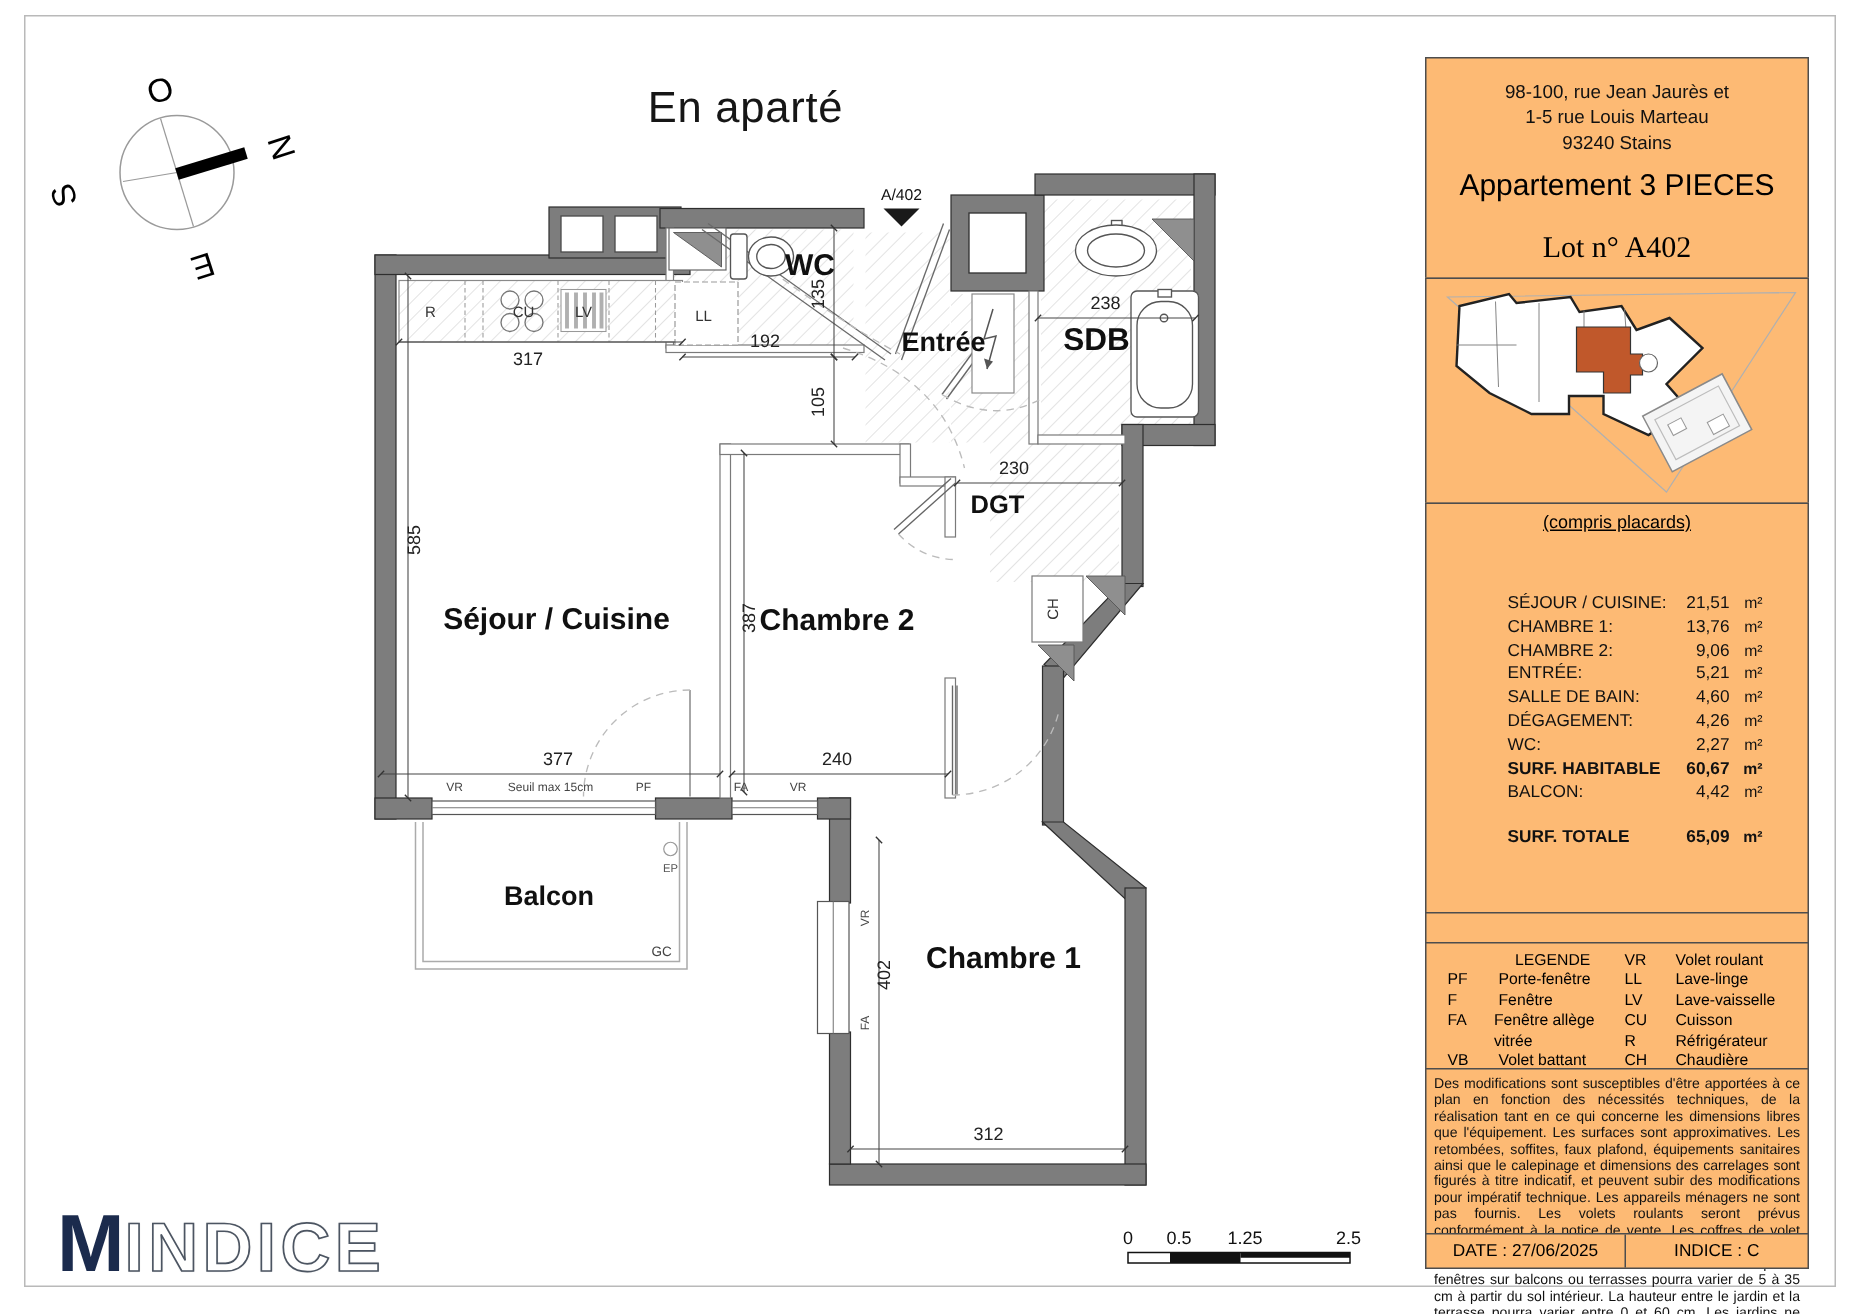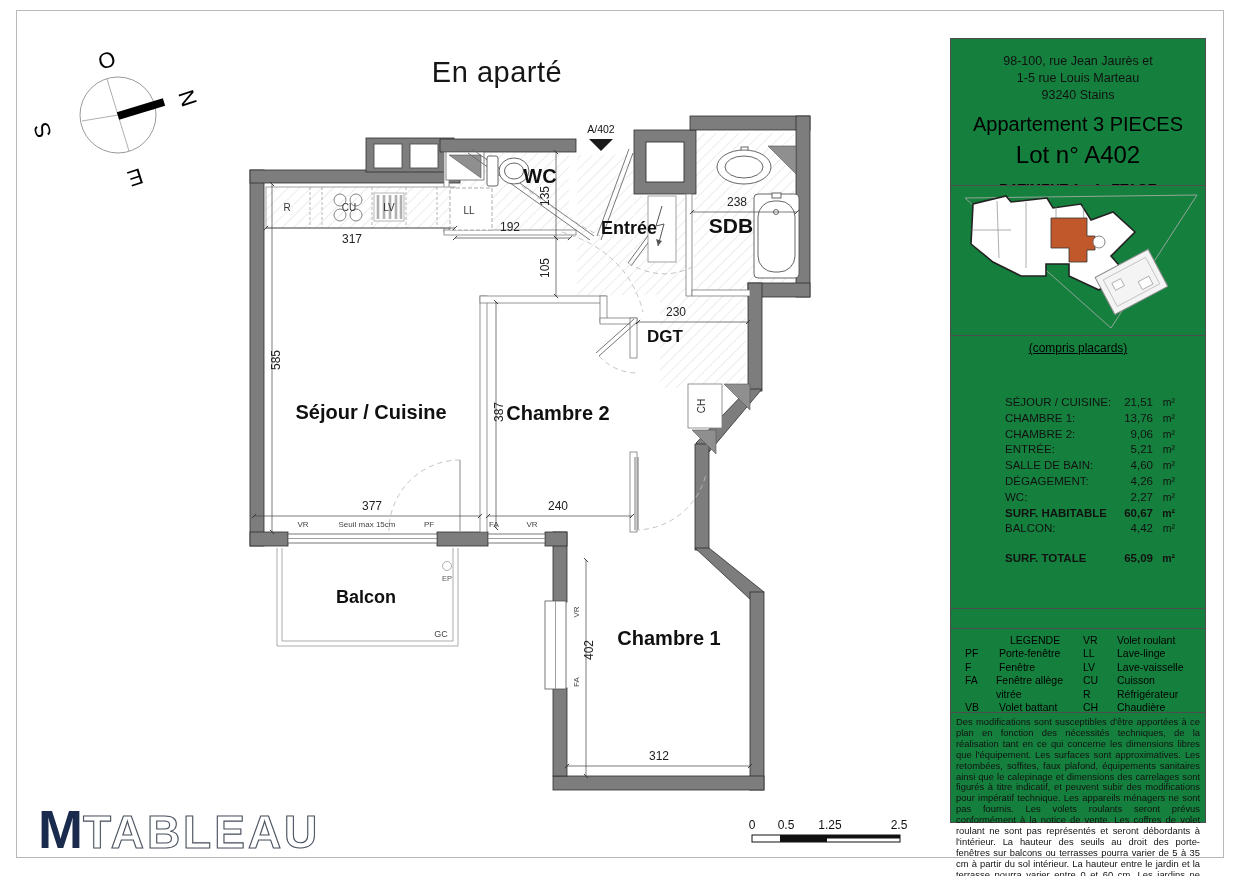--- a/index.html
+++ b/index.html
@@ -6,32 +6,32 @@
   .sheet { position:relative; width:1240px; height:876px; background:#fff;
            font-family:"Liberation Sans", sans-serif; overflow:hidden; margin:0 auto; }
   .frame { position:absolute; left:16px; top:10px; width:1206px; height:846px;
            border:1px solid #b9b9b9; }
   .page-title { position:absolute; left:377px; top:56px; width:240px; text-align:center;
                 font-size:29px; color:#161616; letter-spacing:.5px; }
   .plan-svg { position:absolute; left:0; top:0; width:1240px; height:876px; }
 
   
   .pbox { position:absolute; left:950px; width:256px; border:1px solid #4d4d4d;
-          background:#15803d; box-sizing:border-box; }
+          background:#fdba74; box-sizing:border-box; }
   .box-info    { top:38px;  height:148px; text-align:center; }
   .box-map     { top:185px; height:151px; }
   .box-surf    { top:335px; height:274px; }
   .box-resh    { top:608px; height:21px;  text-align:center; font-size:11px; padding-top:20px; }
   .box-legend  { top:628px; height:85px;  font-size:10.5px; }
   .box-disc    { top:712px; height:111px; }
   .box-footer  { top:822px; height:24px;  display:flex; font-size:11.5px; }
 
   .addr { font-size:12.5px; line-height:1.35; margin-top:14px; color:#111; }
   .apt-type { font-size:20px; margin-top:9px; }
-  .apt-lot  { font-size:24px; margin-top:5px; }
+  .apt-lot  { font-size:20px; margin-top:18px;font-family:Liberation Serif, serif; }
   .apt-floor{ font-size:13.5px; font-weight:bold; margin-top:12px; }
 
   .surf-title { text-align:center; font-weight:bold; font-size:17px; margin-top:9px; letter-spacing:.3px;}
   .surf-sub   { text-align:center; font-size:12px; margin-top:5px;text-decoration:underline; }
   .surf-table { margin-top:40px; font-size:11.5px; color:#111; }
   .srow { display:flex; padding:0 30px 0 54px; line-height:15.8px; }
   .srow .lab { flex:1; }
   .srow .val { width:40px; text-align:right; }
   .srow .unit{ width:22px; text-align:right; font-size:10.5px; }
   .srow.bold { font-weight:bold; }
@@ -478,17 +478,21 @@
           <span>Soffites et faux-plafond</span>
         </div>
       </div>
     </div>
   </div>
 
   <div class="pbox box-disc">
     <div class="disc-text">Des modifications sont susceptibles d'être apportées à ce plan en fonction des nécessités techniques, de la réalisation tant en ce qui concerne les dimensions libres que l'équipement. Les surfaces sont approximatives. Les retombées, soffites, faux plafond, équipements sanitaires ainsi que le calepinage et dimensions des carrelages sont figurés à titre indicatif, et peuvent subir des modifications pour impératif technique. Les appareils ménagers ne sont pas fournis.  Les volets roulants seront prévus conformément à la notice de vente. Les coffres de volet roulant ne sont pas représentés et seront débordants à l'intérieur. La hauteur des seuils au droit des porte-fenêtres sur balcons ou terrasses pourra varier de 5 à 35 cm à partir du sol intérieur. La hauteur entre le jardin et la terrasse pourra varier entre 0 et 60 cm. Les jardins ne seront pas nécessairement plats et pourront comporter des talus et des pentes.</div>
   </div>
 
+  <div class="pbox box-footer">
+    <div class="fcell left">DATE : 27/06/2025</div>
+    <div class="fcell">INDICE : C</div>
+  </div>
 
   <div class="logo">
-    <span class="m">M</span><span class="rest">TABLEAU</span>
+    <span class="m">M</span><span class="rest">INDICE</span>
   </div>
 </div>
 
 </body></html>

